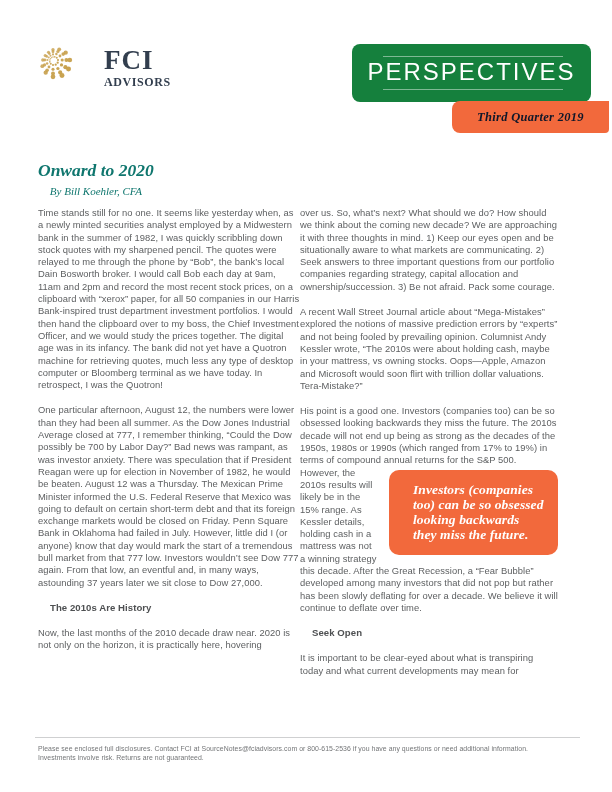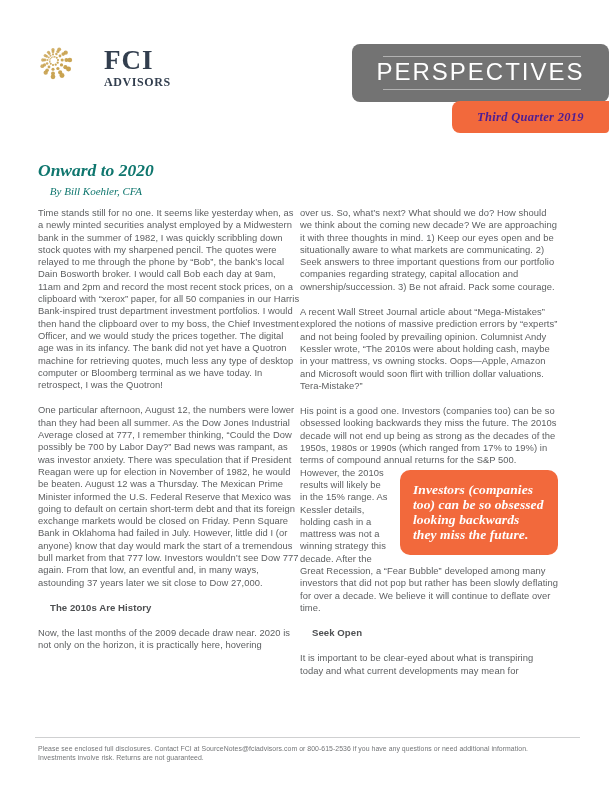--- a/index.html
+++ b/index.html
@@ -8,55 +8,55 @@
     background:#ffffff;overflow:hidden;
     font-family:"Liberation Sans",sans-serif;
   }
   
   .logo{position:absolute;left:38px;top:47px;display:flex;align-items:flex-start;}
   .logo svg{display:block;}
   .brand{margin-left:20px;color:#323e4e;font-family:"Liberation Serif",serif;line-height:1;}
   .brand .l1{font-size:27px;font-weight:700;letter-spacing:1px;}
   .brand .l2{font-size:12px;font-weight:600;letter-spacing:.6px;margin-top:2px;}
   .banner{
-    position:absolute;left:352px;top:44px;width:257px;height:58px;
-    background:#737373;border-radius:8px;
+    position:absolute;left:352px;top:44px;width:239px;height:58px;
+    background:#15803d;border-radius:8px;
   }
   .banner .rule{position:absolute;left:31px;right:28px;height:1px;background:rgba(255,255,255,.45);}
   .banner .rule.top{top:12px;}
   .banner .rule.bot{bottom:12px;}
   .banner .word{
     position:absolute;left:0;right:0;top:50%;transform:translateY(-52%);
     text-align:center;color:#ffffff;font-size:24px;letter-spacing:2px;font-weight:400;
   }
   .issue-tag{
     position:absolute;left:452px;top:101px;width:157px;height:32px;
     background:#f2693c;border-radius:8px 0 4px 8px;
     display:flex;align-items:center;justify-content:center;
   }
   .issue-tag span{
-    color:#4c1d95;font-family:"Liberation Serif",serif;
+    color:#0f172a;font-family:"Liberation Serif",serif;
     font-style:italic;font-weight:700;font-size:12.5px;letter-spacing:.3px;
   }
   
   .title-block{position:absolute;left:38px;top:151px;color:#0f766e;margin-top:9px;}
   .art-title{font-family:"Liberation Serif",serif;font-style:italic;font-weight:700;font-size:17.5px;line-height:1.2;}
   .art-byline{font-family:"Liberation Serif",serif;font-style:italic;font-weight:400;font-size:11px;margin-top:4px;text-align:center;}
   
   .columns{position:absolute;left:38px;top:207px;width:540px;display:flex;}
   .col{color:#5e6062;font-size:9.4px;line-height:12.3px;letter-spacing:.05px;}
   .col.left{width:262px;}
   .col.right{width:258px;}
   .col p{margin:0 0 13px 0;}
   .col h3{
     margin:12px 0 13px 12px;font-size:9.6px;line-height:12px;
     font-weight:700;color:#4e5052;letter-spacing:.05px;
   }
   .pullquote{
-    float:right;width:132px;margin:3px 0 8px 10px;padding:12px 13px 13px 13px;
+    float:right;width:132px;margin:3px 0 8px 10px;padding:12px 13px 13px 24px;
     background:#f2693c;border-radius:10px;color:#ffffff;
     font-family:"Liberation Serif",serif;font-style:italic;font-weight:700;
     font-size:13.5px;line-height:15px;letter-spacing:.1px;
   }
   
   .footer-rule{position:absolute;left:35px;top:737px;width:545px;height:1px;background:#cfd0d1;}
   .footer-text{
     position:absolute;left:38px;top:744px;width:555px;
     color:#737577;font-size:6.9px;line-height:9px;letter-spacing:.05px;
   }
@@ -135,21 +135,21 @@
   <div class="title-block">
     <div class="art-title">Onward to 2020</div>
     <div class="art-byline">By Bill Koehler, CFA</div>
   </div>
 
   <div class="columns">
     <div class="col left">
       <p>Time stands still for no one. It seems like yesterday when, as a newly minted securities analyst employed by a Midwestern bank in the summer of 1982, I was quickly scribbling down stock quotes with my sharpened pencil. The quotes were relayed to me through the phone by “Bob”, the bank’s local Dain Bosworth broker. I would call Bob each day at 9am, 11am and 2pm and record the most recent stock prices, on a clipboard with “xerox” paper, for all 50 companies in our Harris Bank-inspired trust department investment portfolios. I would then hand the clipboard over to my boss, the Chief Investment Officer, and we would study the prices together. The digital age was in its infancy. The bank did not yet have a Quotron machine for retrieving quotes, much less any type of desktop computer or Bloomberg terminal as we have today. In retrospect, I was the Quotron!</p>
       <p>One particular afternoon, August 12, the numbers were lower than they had been all summer. As the Dow Jones Industrial Average closed at 777, I remember thinking, “Could the Dow possibly be 700 by Labor Day?” Bad news was rampant, as was investor anxiety. There was speculation that if President Reagan were up for election in November of 1982, he would be beaten. August 12 was a Thursday. The Mexican Prime Minister informed the U.S. Federal Reserve that Mexico was going to default on certain short-term debt and that its foreign exchange markets would be closed on Friday. Penn Square Bank in Oklahoma had failed in July. However, little did I (or anyone) know that day would mark the start of a tremendous bull market from that 777 low. Investors wouldn’t see Dow 777 again. From that low, an eventful and, in many ways, astounding 37 years later we sit close to Dow 27,000.</p>
       <h3>The 2010s Are History</h3>
-      <p>Now, the last months of the 2009 decade draw near. 2020 is not only on the horizon, it is practically here, hovering</p>
+      <p>Now, the last months of the 2010 decade draw near. 2020 is not only on the horizon, it is practically here, hovering</p>
     </div>
     <div class="col right">
       <p>over us. So, what’s next? What should we do? How should we think about the coming new decade? We are approaching it with three thoughts in mind. 1) Keep our eyes open and be situationally aware to what markets are communicating. 2) Seek answers to three important questions from our portfolio companies regarding strategy, capital allocation and ownership/succession. 3) Be not afraid. Pack some courage.</p>
       <p>A recent Wall Street Journal article about “Mega-Mistakes” explored the notions of massive prediction errors by “experts” and not being fooled by prevailing opinion. Columnist Andy Kessler wrote, “The 2010s were about holding cash, maybe in your mattress, vs owning stocks. Oops—Apple, Amazon and Microsoft would soon flirt with trillion dollar valuations. Tera-Mistake?”</p>
       <p><span>His point is a good one. Investors (companies too) can be so obsessed looking backwards they miss the future. The 2010s decade will not end up being as strong as the decades of the 1950s, 1980s or 1990s (which ranged from 17% to 19%) in terms of compound annual returns for the </span><span class="pullquote">Investors (companies too) can be so obsessed looking backwards they miss the future.</span><span>S&amp;P 500. However, the 2010s results will likely be in the 15% range. As Kessler details, holding cash in a mattress was not a winning strategy this decade. After the Great Recession, a “Fear Bubble” developed among many investors that did not pop but rather has been slowly deflating for over a decade. We believe it will continue to deflate over time.</span></p>
       <h3>Seek Open</h3>
       <p>It is important to be clear-eyed about what is transpiring today and what current developments may mean for</p>
     </div>
   </div>
 

